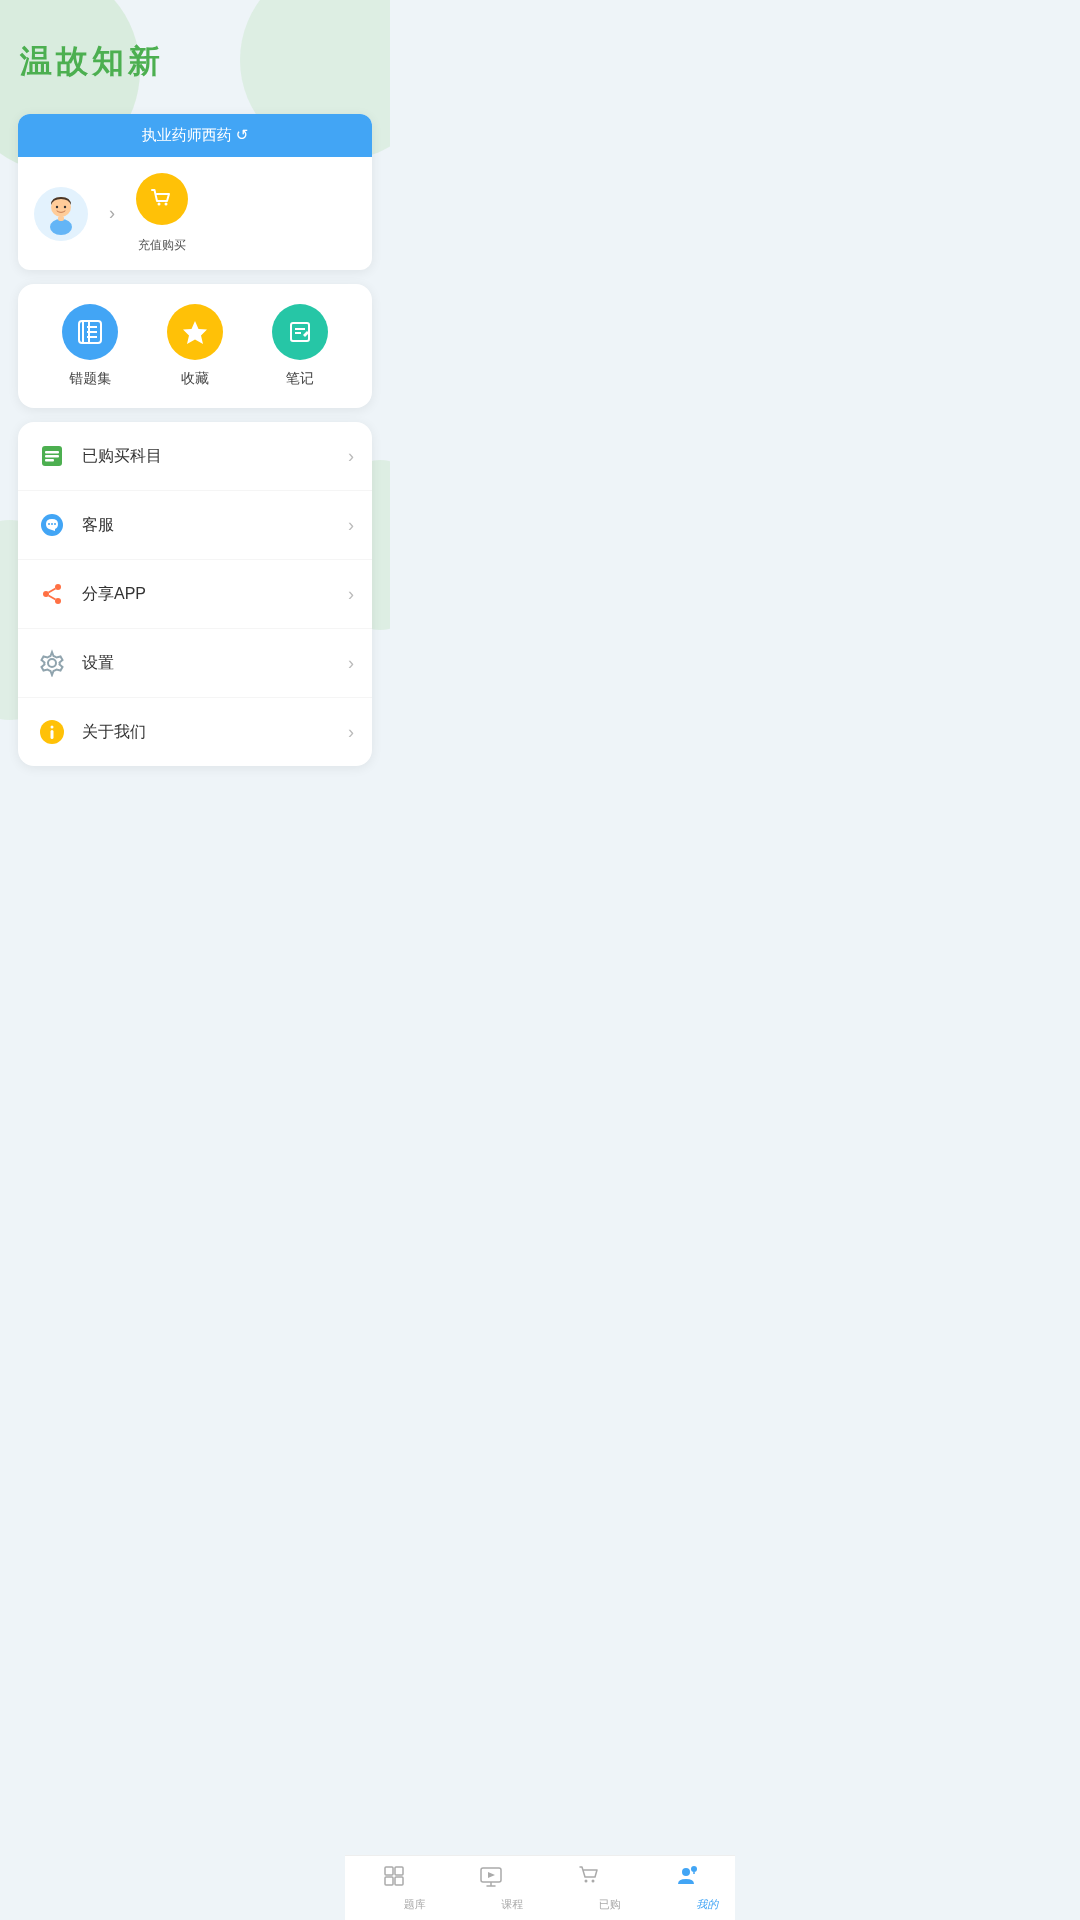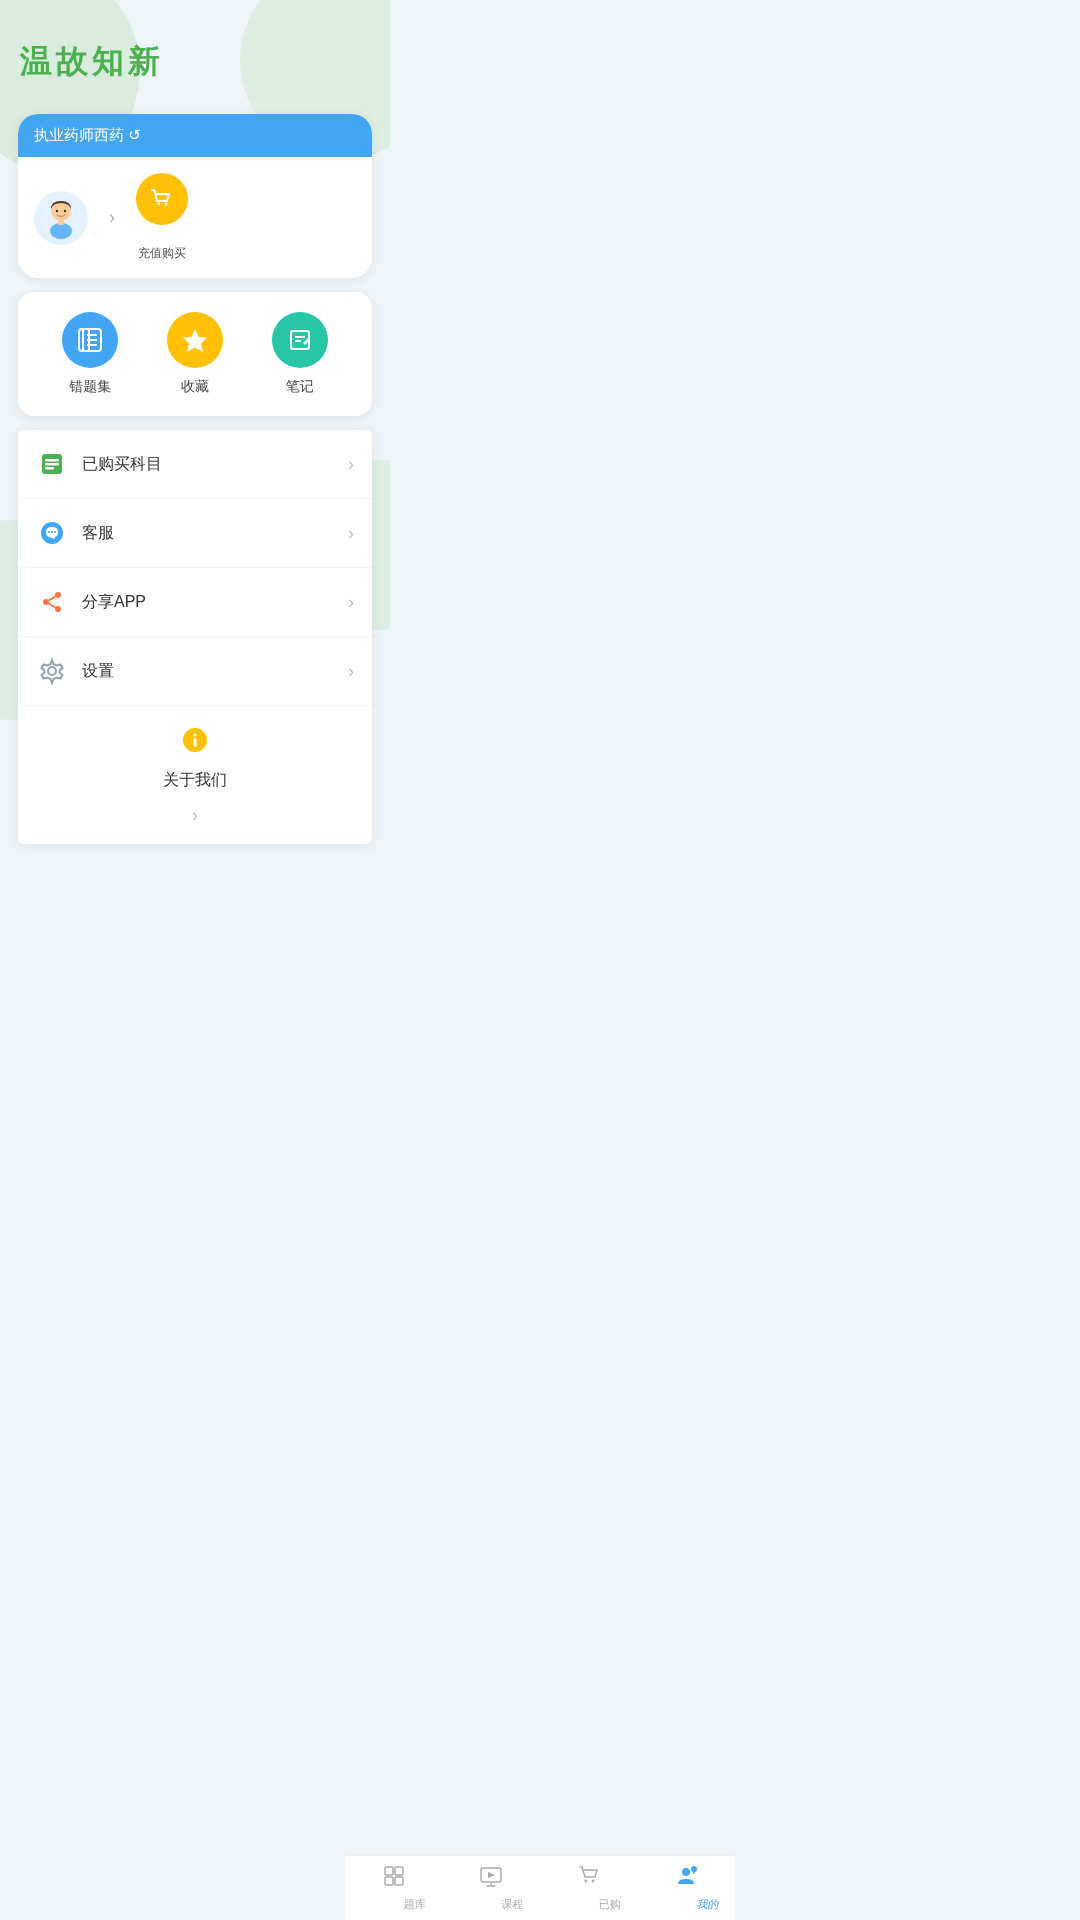--- a/index.html
+++ b/index.html
@@ -85,24 +85,25 @@
     
     .cards {
       padding: 0 18px;
       display: flex;
       flex-direction: column;
       gap: 14px;
     }
 
     
     .profile-card {
-      border-radius: 20px;
+      border-radius: 12px;
       overflow: hidden;
       background: #fff;
       box-shadow: 0 2px 12px rgba(0,0,0,0.07);
+      text-align: center;
     }
     .profile-card-header {
       background: #42a5f5;
       padding: 12px 16px;
       font-size: 15px;
       color: #fff;
       font-weight: 500;
     }
     .profile-card-body {
       display: flex;
@@ -150,21 +151,21 @@
       align-items: center;
       justify-content: center;
       color: #aaa;
       font-size: 18px;
       cursor: pointer;
     }
     .recharge-btn {
       display: flex;
       flex-direction: column;
       align-items: center;
-      gap: 20px;
+      gap: 12px;
       cursor: pointer;
       flex-shrink: 0;
     }
     .recharge-icon {
       width: 52px;
       height: 52px;
       background: #ffc107;
       border-radius: 50%;
       display: flex;
       align-items: center;
@@ -208,33 +209,33 @@
     .feature-icon.yellow { background: #ffc107; }
     .feature-icon.teal { background: #26c6a6; }
     .feature-label {
       font-size: 14px;
       color: #444;
     }
 
     
     .menu-card {
       background: #fff;
-      border-radius: 5px;
+      border-radius: 16px;
       overflow: hidden;
       box-shadow: 0 2px 12px rgba(0,0,0,0.07);
     }
     .menu-item {
       display: flex;
       align-items: center;
       padding: 18px 18px;
       gap: 14px;
       cursor: pointer;
       border-bottom: 1px solid #f5f5f5;
     }
-    .menu-item:last-child { border-bottom: none; flex-direction: column; }
+    .menu-item:last-child { border-bottom: none; }
     .menu-icon-wrap {
       width: 32px;
       height: 32px;
       display: flex;
       align-items: center;
       justify-content: center;
       flex-shrink: 0;
     }
     .menu-icon-wrap svg { width: 28px; height: 28px; }
     .menu-text {

